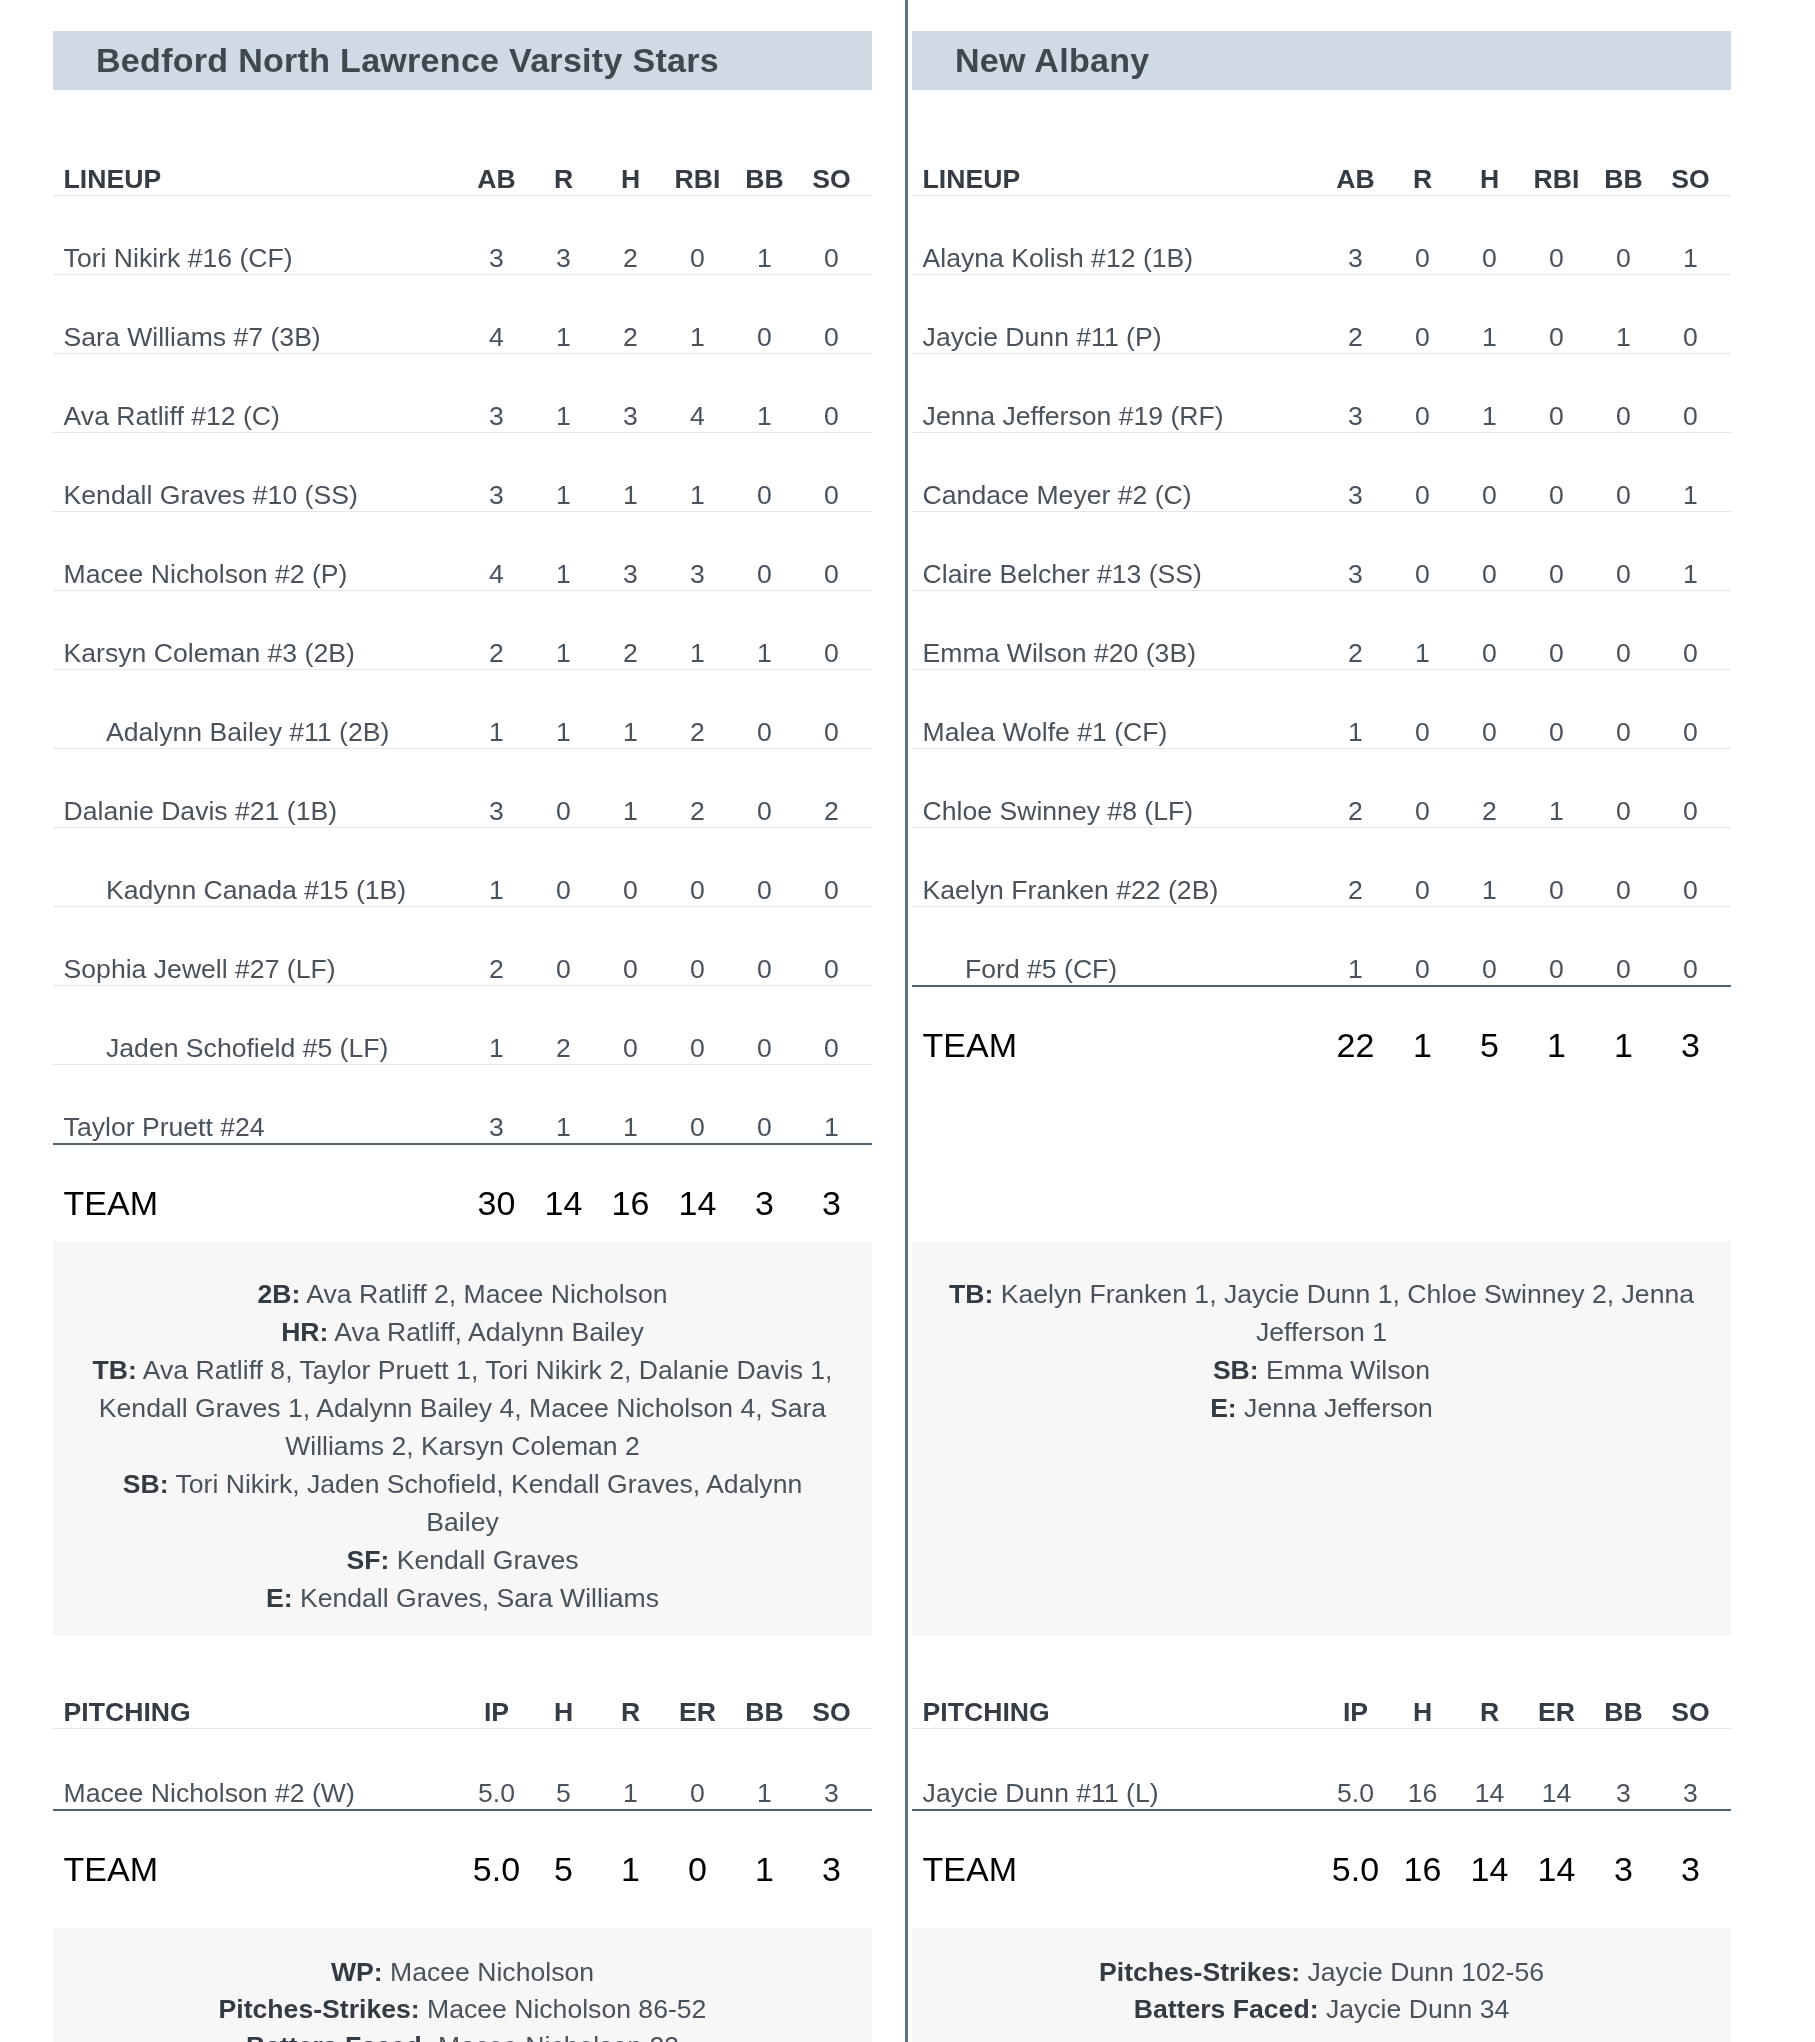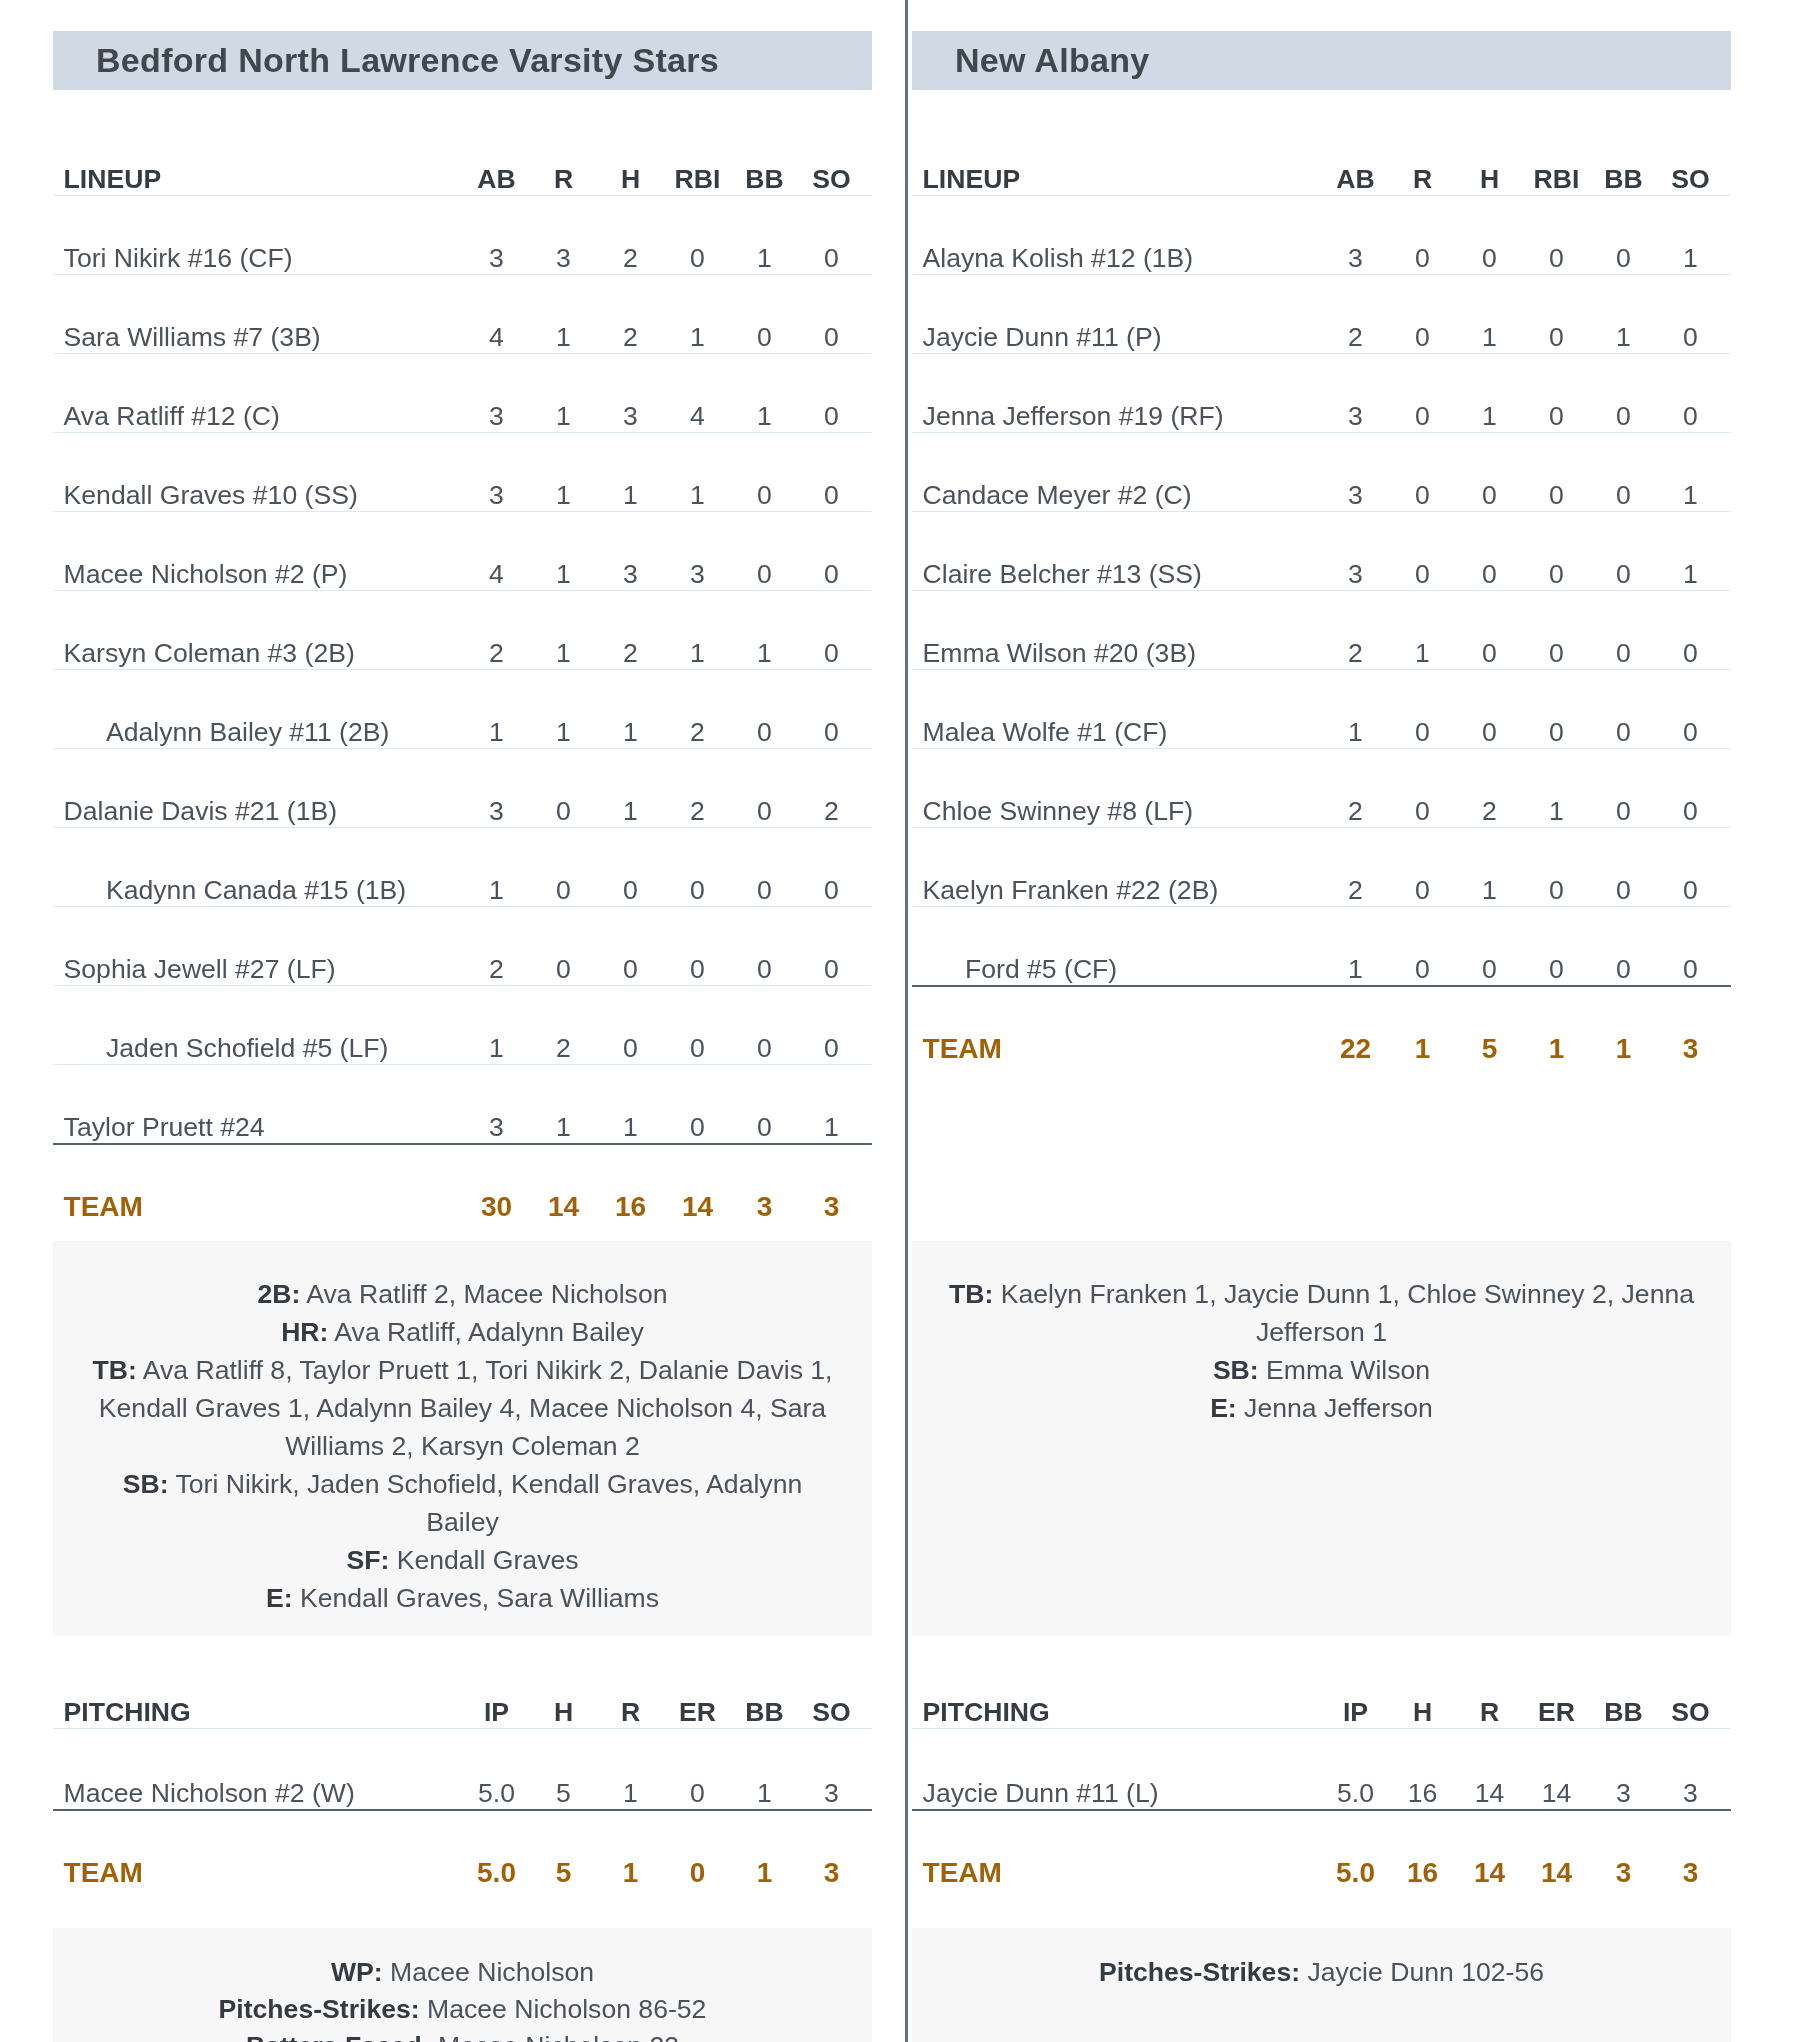--- a/index.html
+++ b/index.html
@@ -40,21 +40,21 @@
   .lineup-rows .row{height:78px;border-bottom:1.8px solid #dfe8f0;}
   .lineup-rows .row:last-child{border-bottom:none;}
   .pitch-rows .row{height:80px;}
   .team-row{height:78px;border-top:2.7px solid #51626e;}
   .td{white-space:nowrap;}
   .td.name{flex:1;padding-left:10.6px;font-size:26.6px;overflow:hidden;}
   .td.name[data-sub="true"]{padding-left:53px;}
   .stats{display:flex;flex:none;padding-right:7px;}
   .td.stat{width:67px;flex:none;text-align:center;font-size:26.6px;}
   .th{font-weight:bold;color:#353c43;}
-  .team-row .td{font-weight:bold;color:#a16207;font-size:28px;}
+  .team-row .td{font-weight:normal;color:#000000;font-size:34px;}
   .notes{
     background:#f7f7f8;
     padding:34px 32px;
     font-size:26.6px;line-height:38px;
     box-sizing:border-box;
     text-align:center;
   }
   .notes.batting{height:395px;flex:none;}
   .note-label{font-weight:bold;color:#343b42;}
   .note-text{color:#4a525b;}
@@ -549,18 +549,19 @@
                 <div class="td stat">3</div>
               </div>
             </div>
           </div>
         </div>
 
         <div class="notes bottom">
 
             <div class="note-line"><b class="note-label">Pitches-Strikes:</b> <span class="note-text">Jaycie Dunn 102-56</span></div>
 
+            <div class="note-line"><b class="note-label">Batters Faced:</b> <span class="note-text">Jaycie Dunn 34</span></div>
           </div>
 
       </div>
     </div>
 </div>
 
 
 </body></html>

